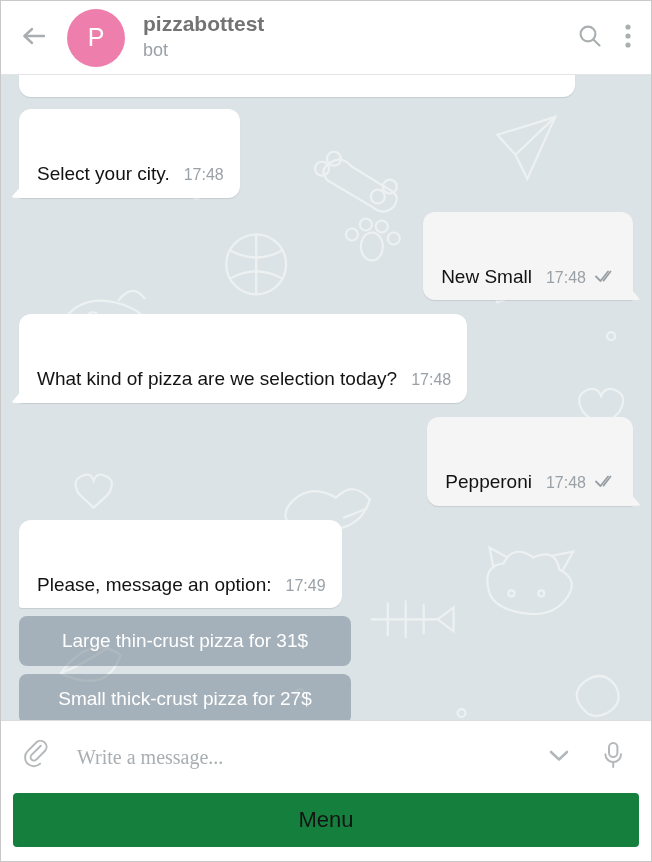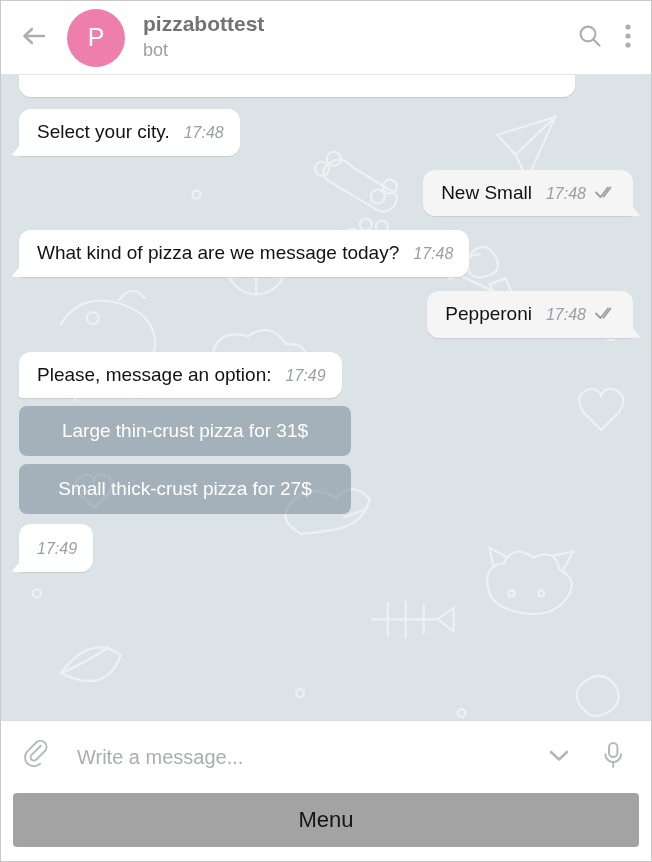--- a/index.html
+++ b/index.html
@@ -141,32 +141,32 @@
     clip-path: polygon(0 0, 100% 100%, 0 100%);
     border-bottom-right-radius: 4px;
   }
   .bubble.notail::after { display: none; }
 
   .bubble-inline {
     display: flex;
     align-items: baseline;
     gap: 14px;
     flex-wrap: nowrap;
+    margin-top: 42px;
   }
   .msg-text { white-space: nowrap; }
   .msg-text.wrap { white-space: normal; }
 
   .meta {
     display: inline-flex;
     align-items: center;
     gap: 9px;
     font-size: 16px;
     color: #9aa1a6;
     white-space: nowrap;
-    font-style: italic;
   }
   .meta.right-align {
     justify-content: flex-end;
     width: 100%;
     margin-top: 4px;
   }
 
   
   .row.clipped {
     margin-top: -30px;
@@ -220,30 +220,30 @@
     width: 40px; height: 40px;
     display: flex; align-items: center; justify-content: center;
     flex: 0 0 40px;
     cursor: pointer;
   }
   .msg-input {
     flex: 1 1 auto;
     border: none;
     outline: none;
     font-size: 20px;
-    font-family: Liberation Sans, sans-serif;
+    font-family: Liberation Serif, serif;
     color: #1a1a1a;
     background: transparent;
     padding: 0 6px;
   }
   .msg-input::placeholder { color: #a8aeb2; }
 
   .menu-bar {
     margin: 0 12px 14px 12px;
-    background: #a3a3a3;
+    background: #15803d;
     border-radius: 4px;
     height: 54px;
     display: flex;
     align-items: center;
     justify-content: center;
     font-size: 22px;
     color: #141414;
     cursor: pointer;
     user-select: none;
   }
@@ -397,21 +397,21 @@
                 </svg>
               </span>
             </span>
           </div>
         </div>
       </div>
 
       <div class="row in gap-14">
         <div class="bubble in">
           <div class="bubble-inline">
-            <span class="msg-text">What kind of pizza are we message today?</span>
+            <span class="msg-text">What kind of pizza are we selection today?</span>
             <span class="meta">
               <span>17:48</span>
             </span>
           </div>
         </div>
       </div>
 
       <div class="row out gap-14">
         <div class="bubble out">
           <div class="bubble-inline">

